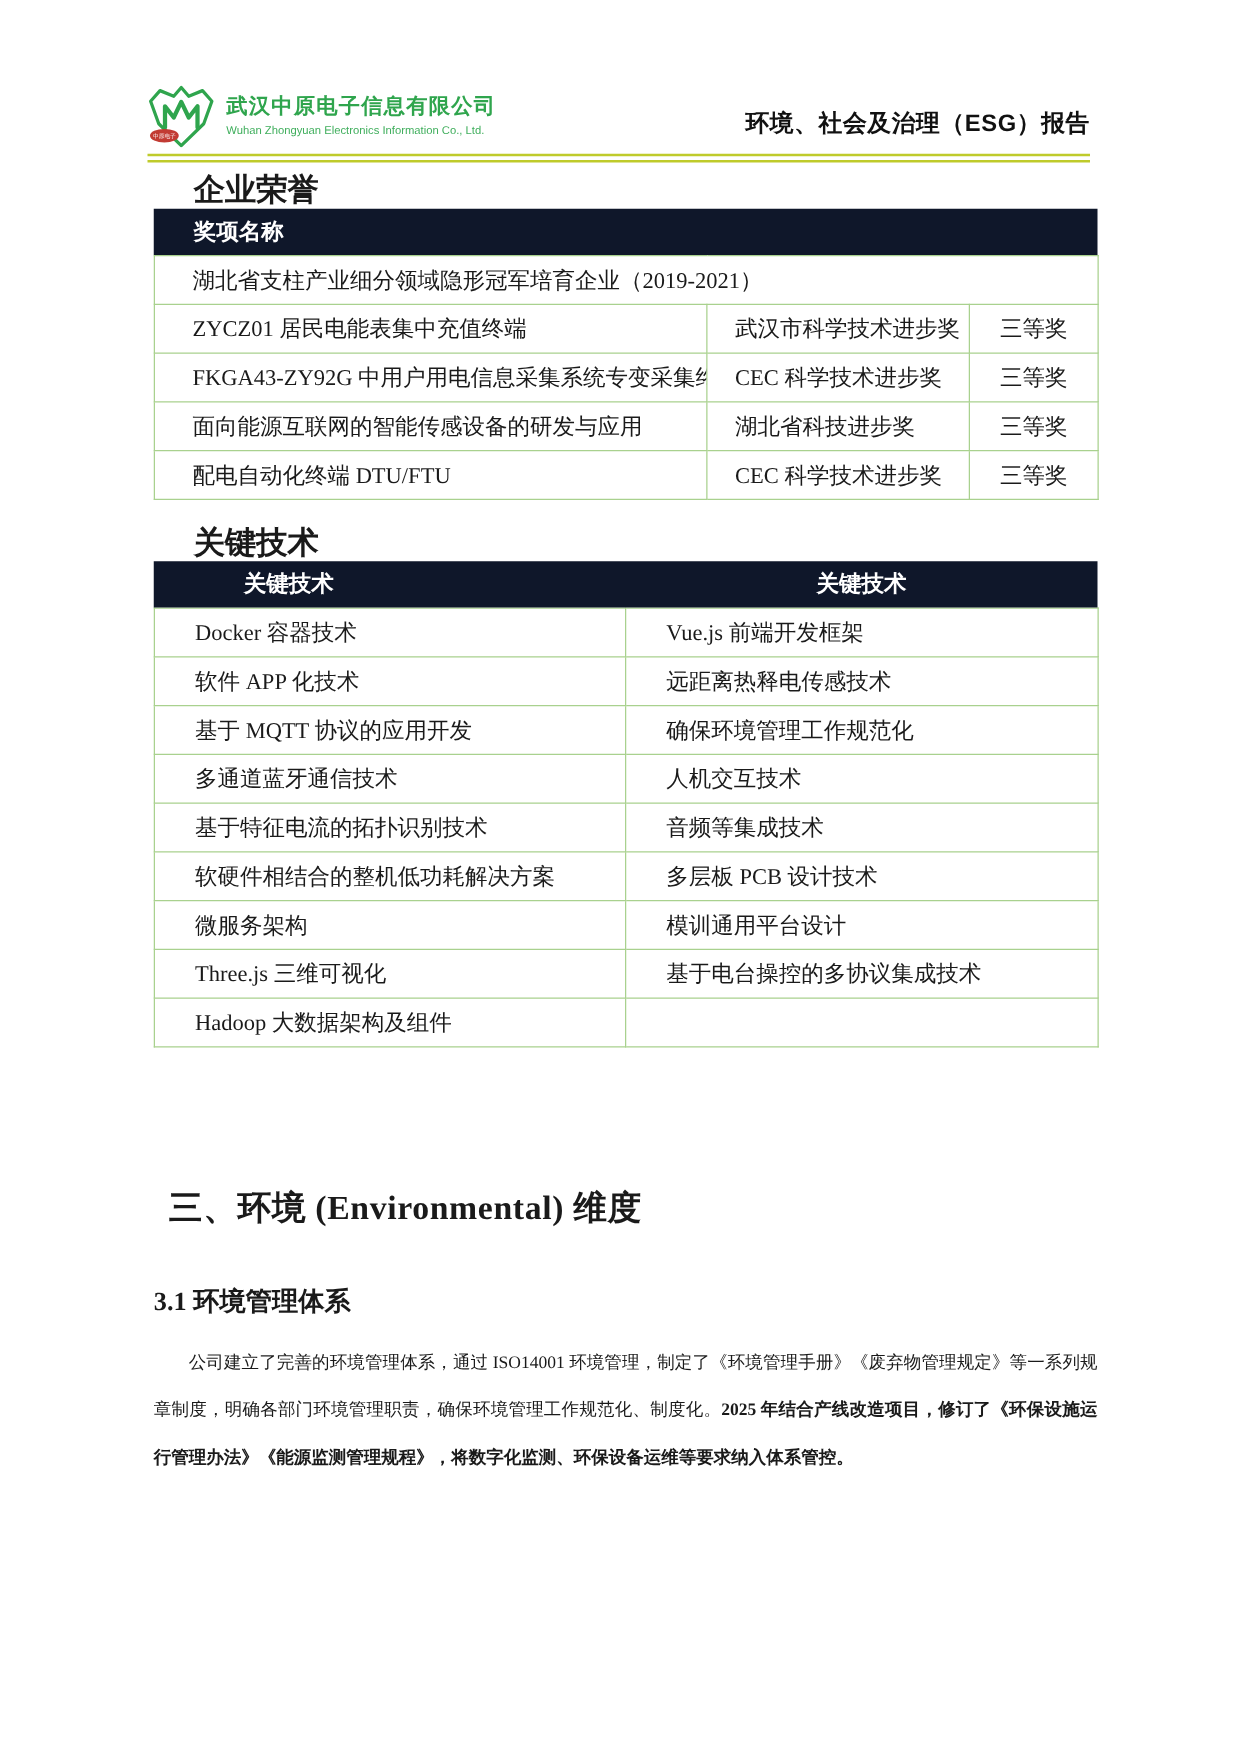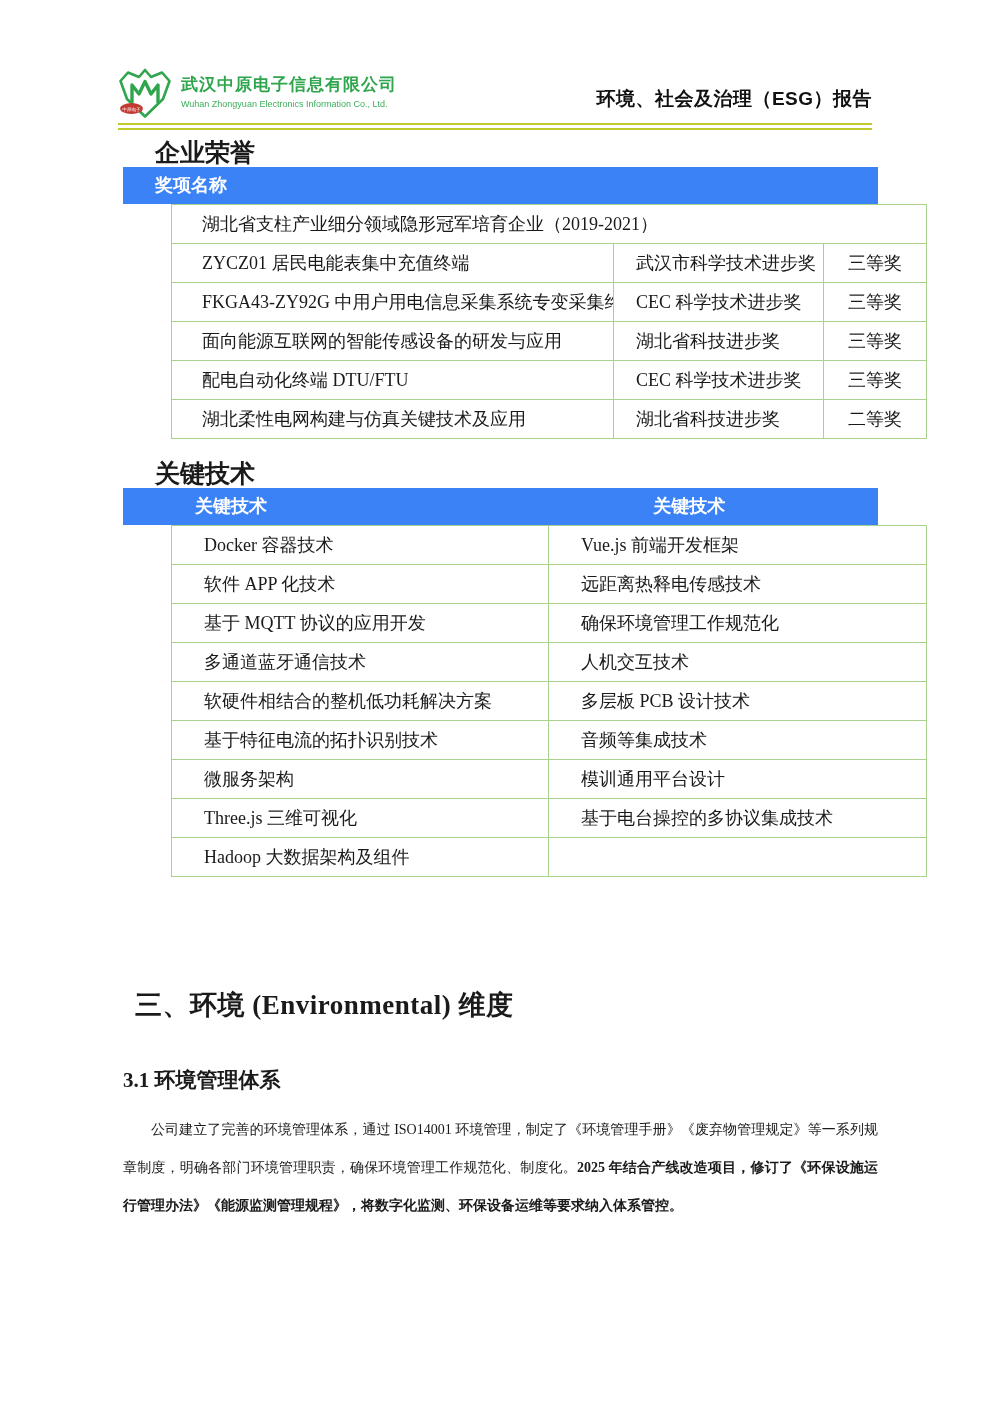--- a/index.html
+++ b/index.html
@@ -61,37 +61,36 @@
     font-size: 25px;
     font-weight: bold;
     line-height: 26px;
     margin: 10px 0 0 32px;
   }
   .section-label.second { margin-top: 22px; }
 
   .green-bar {
     margin-top: 1px;
     height: 37px;
-    background: #3b82f6;
+    background: #0f172a;
     color: #ffffff;
     font-weight: bold;
     font-size: 18px;
     line-height: 37px;
   }
   .green-bar.single { padding-left: 32px; }
   .green-bar.split { position: relative; }
   .green-bar.split .h-left { position: absolute; left: 72px; top: 0; }
   .green-bar.split .h-right { position: absolute; left: 50%; width: 50%; top: 0; text-align: center; }
 
   table.doc-table {
     width: 755px;
     border-collapse: collapse;
     table-layout: fixed;
     font-size: 18px;
-    margin-left: 48px;
   }
   table.doc-table td {
     border: 1px solid #A9D18E;
     height: 38px;
     padding: 0;
     overflow: hidden;
     white-space: nowrap;
   }
   table.honors td.c1 { padding-left: 30px; }
   table.honors td.c2 { padding-left: 22px; }
@@ -173,25 +172,20 @@
       <tr>
         <td class="c1">面向能源互联网的智能传感设备的研发与应用</td>
         <td class="c2">湖北省科技进步奖</td>
         <td class="c3">三等奖</td>
       </tr>
       <tr>
         <td class="c1">配电自动化终端 DTU/FTU</td>
         <td class="c2">CEC 科学技术进步奖</td>
         <td class="c3">三等奖</td>
       </tr>
-      <tr>
-        <td class="c1">湖北柔性电网构建与仿真关键技术及应用</td>
-        <td class="c2">湖北省科技进步奖</td>
-        <td class="c3">二等奖</td>
-      </tr>
     </tbody>
       </table>
 
     <div class="section-label second">关键技术</div>
     <div class="green-bar split">
       <span class="h-left">关键技术</span>
       <span class="h-right">关键技术</span>
     </div>
     <table class="doc-table tech">
       <colgroup>
@@ -209,26 +203,26 @@
       </tr>
       <tr>
         <td>基于 MQTT 协议的应用开发</td>
         <td>确保环境管理工作规范化</td>
       </tr>
       <tr>
         <td>多通道蓝牙通信技术</td>
         <td>人机交互技术</td>
       </tr>
       <tr>
+        <td>基于特征电流的拓扑识别技术</td>
+        <td>音频等集成技术</td>
+      </tr>
+      <tr>
         <td>软硬件相结合的整机低功耗解决方案</td>
         <td>多层板 PCB 设计技术</td>
-      </tr>
-      <tr>
-        <td>基于特征电流的拓扑识别技术</td>
-        <td>音频等集成技术</td>
       </tr>
       <tr>
         <td>微服务架构</td>
         <td>模训通用平台设计</td>
       </tr>
       <tr>
         <td>Three.js 三维可视化</td>
         <td>基于电台操控的多协议集成技术</td>
       </tr>
       <tr>

